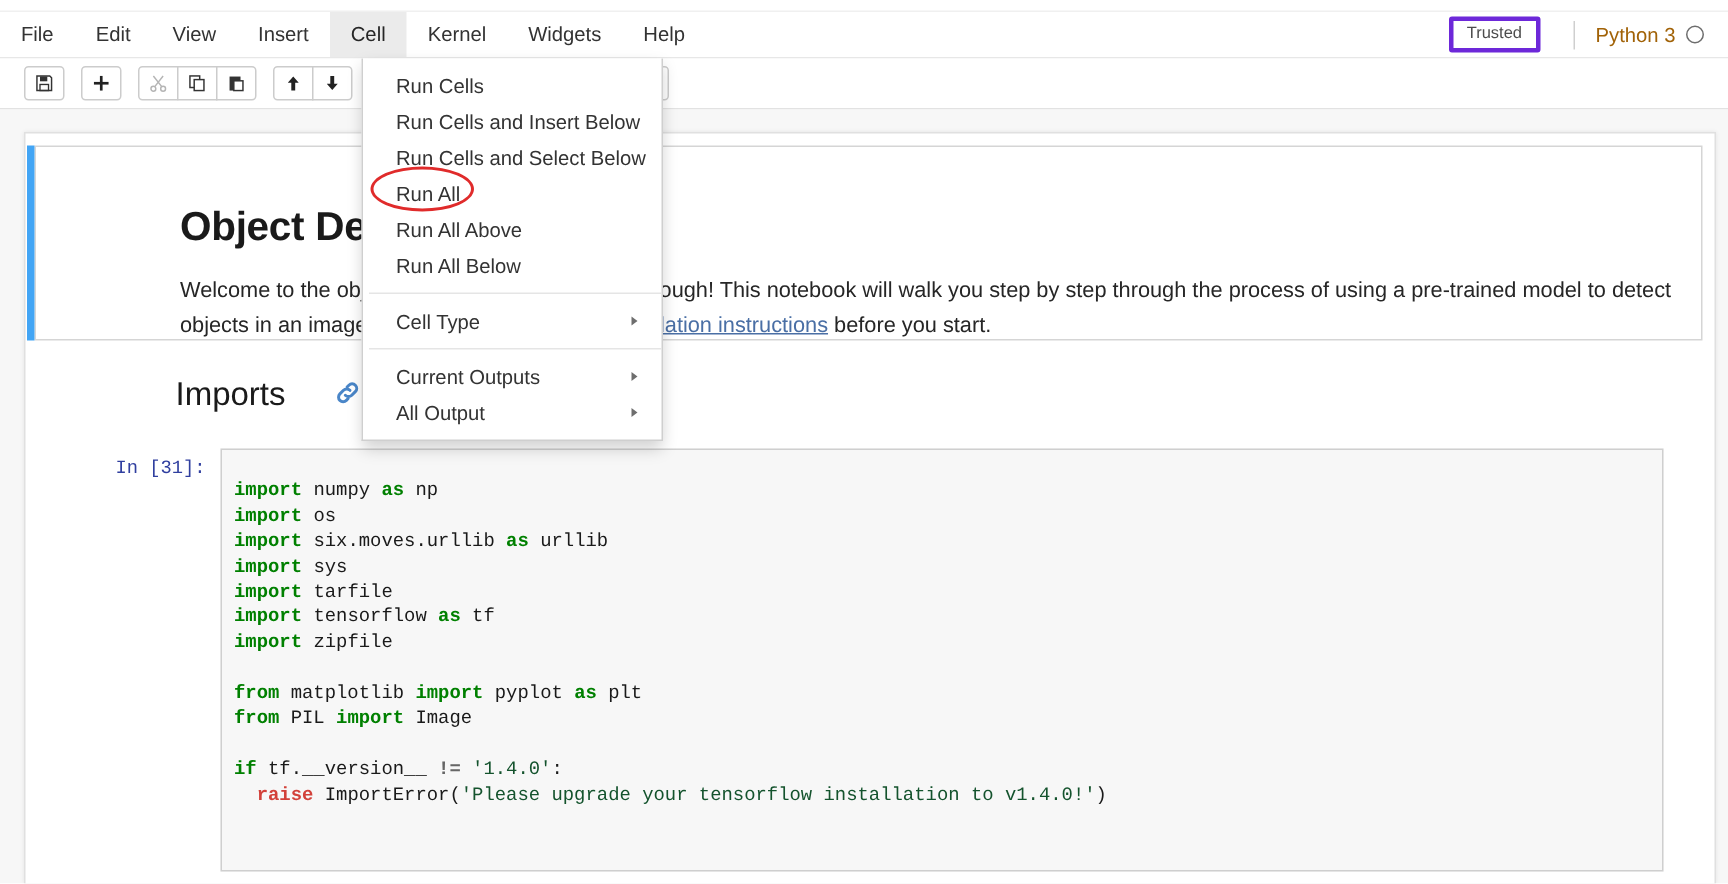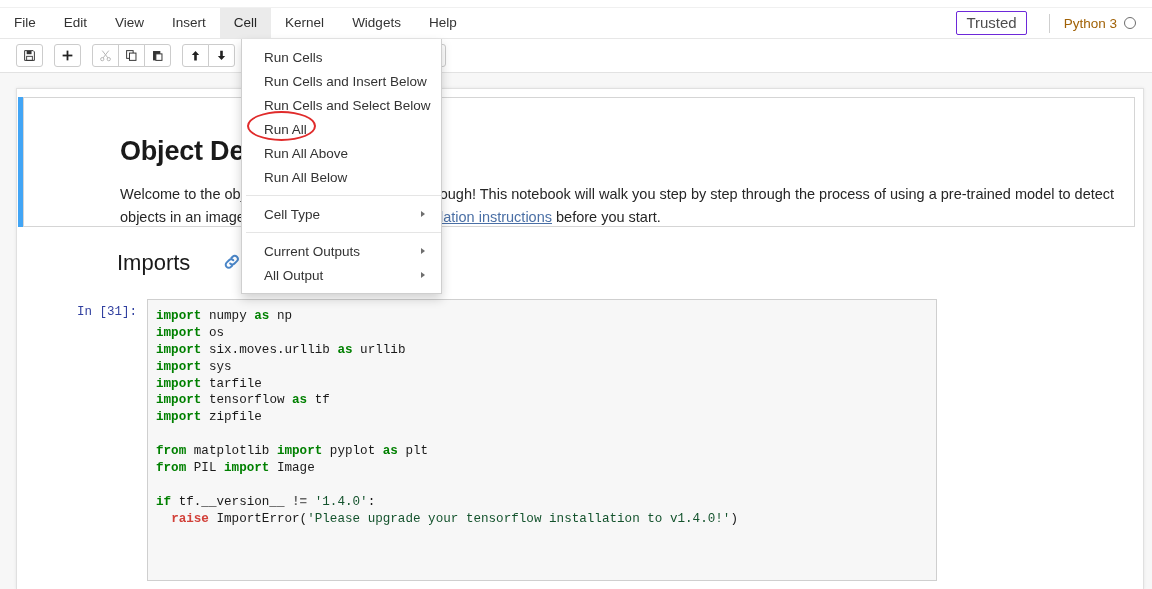--- a/index.html
+++ b/index.html
@@ -47,24 +47,24 @@
     background: #ebebeb;
     color: #262626;
   }
   .menubar-right {
     margin-left: auto;
     display: flex; align-items: center;
     padding-right: 10px;
     gap: 0px;
   }
   .trusted-badge {
-    border: 1px solid #6d28d9;
+    border: 3px solid #6d28d9;
     border-radius: 2px;
     background: #ffffff;
-    font-size: 15px;
+    font-size: 11px;
     color: #4d4d4d;
     padding: 3px 9px 4px 9px;
     line-height: 1;
   }
   .menu-divider-v {
     width: 1px; height: 19px;
     background: #cfcfcf;
     margin: 0 14px 0 22px;
   }
   .kernel-name {
@@ -172,24 +172,24 @@
     position: absolute; left: 0px; top: 4px;
     width: 84px;
     text-align: right;
     font-family: "Liberation Mono", monospace;
     font-size: 12.5px;
     color: #303f9f;
     white-space: nowrap;
   }
   .code-area {
     position: absolute; left: 94px; top: -2px;
-    width: 790px; height: 282px;
+    width: 962px; height: 282px;
     background: #f7f7f7;
     border: 1px solid #cfcfcf;
-    padding: 8px 0 0 8px;
+    padding: 19px 0 0 8px;
   }
   .code-line {
     font-family: "Liberation Mono", monospace;
     font-size: 12.6px;
     line-height: 16.9px;
     color: #1a1a1a;
     white-space: pre;
     height: 16.9px;
   }
   .code-line.blank { color: transparent; }

